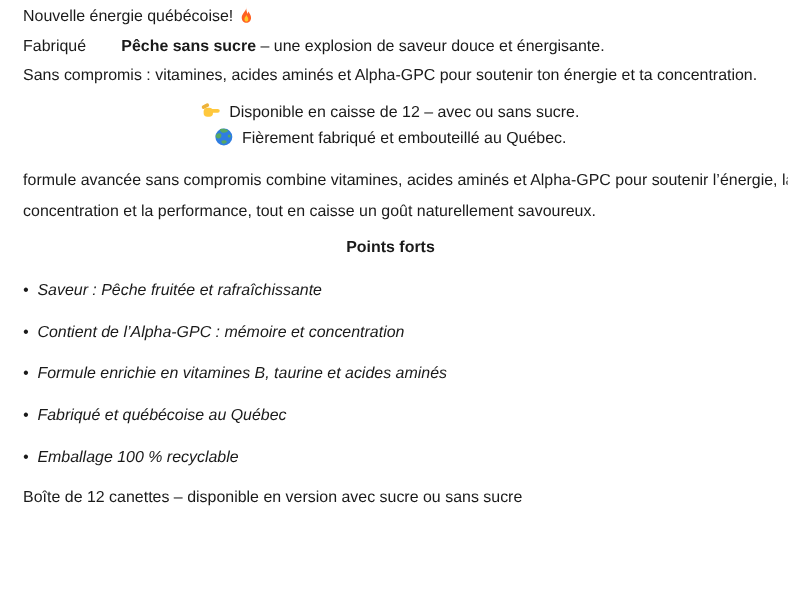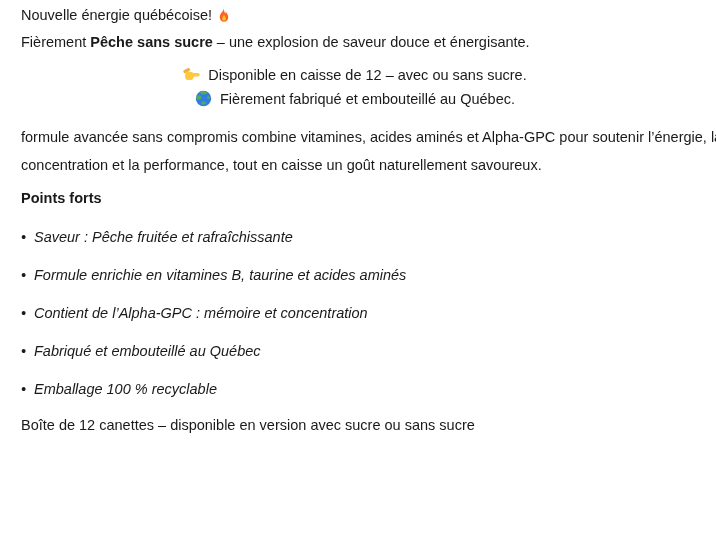--- a/index.html
+++ b/index.html
@@ -16,21 +16,21 @@
     color: #1a1a1a;
     -webkit-font-smoothing: antialiased;
   }
   .doc {
     padding: 2px 27px 0 21px;
   }
   .intro-line {
     line-height: 27px;
     white-space: nowrap;
   }
-  .bold { font-weight: 700; }
+  .bold { font-weight: 700; margin-left: 28px; }
   .emoji-block { margin: 7px 0 12px 0; }
   .emoji-line {
     line-height: 24px;
     white-space: nowrap;
     text-align: center;
   }
   .emoji-line .icon {
     display: inline-block;
     width: 17px;
     height: 17px;
@@ -47,20 +47,21 @@
   .para-line {
     line-height: 28px;
     white-space: nowrap;
   }
   .para { margin: 12px 0 0 0; }
   .section-heading {
     font-weight: 700;
     line-height: 27px;
     margin: 6px 0 0 0;
     white-space: nowrap;
+    text-align: center;
   }
   ul.bullets {
     list-style: none;
     margin: 15px 0 16px 0;
     padding: 0;
   }
   ul.bullets li {
     line-height: 20px;
     margin: 0 0 18px 0;
     white-space: nowrap;
@@ -93,23 +94,26 @@
   <div class="intro-line">
     <span>Nouvelle énergie québécoise!</span><span class="inline-icon">
       <svg viewBox="0 0 32 32" width="16" height="17" aria-hidden="true">
         <path d="M16 1 C16.5 6.5 13 9.5 10.5 13 C8.5 15.8 7.5 18.3 7.5 21.3 C7.5 26.7 11.3 30.5 16 30.5 C20.7 30.5 24.5 26.7 24.5 21.3 C24.5 16.5 21.5 13.8 19.8 9.8 C19 11.3 18.6 12.8 18.8 14.6 C16.5 11.3 15.3 6.8 16 1 Z" fill="#ff6122"></path>
         <path d="M16 15.5 C16 18.8 12.5 20.3 12.5 23.8 C12.5 26.4 14 28.3 16 28.3 C18 28.3 19.5 26.4 19.5 23.8 C19.5 20.3 16 18.8 16 15.5 Z" fill="#ffca28"></path>
       </svg>
     </span>
   </div>
 
   <div class="intro-line">
-    <span>Fièrement </span><span class="bold">Pêche sans sucre</span><span> – une explosion de saveur douce et énergisante.</span>
+    <span>Fabriqué </span><span class="bold">Pêche sans sucre</span><span> – une explosion de saveur douce et énergisante.</span>
   </div>
 
+  <div class="intro-line">
+    <span>Sans compromis : vitamines, acides aminés et Alpha-GPC pour soutenir ton énergie et ta concentration.</span>
+  </div>
 
   <div class="emoji-block">
     <div class="emoji-line">
       <span class="icon">
         <svg viewBox="0 0 32 32" width="17" height="17" aria-hidden="true">
           <rect x="0.5" y="5.5" width="13.5" height="6.2" rx="3.1" fill="#edb23a" transform="rotate(-27 7 9)"></rect>
           <rect x="4" y="11" width="16" height="15.5" rx="6.5" fill="#ffc83d"></rect>
           <rect x="10" y="13.2" width="21.5" height="6.6" rx="3.3" fill="#ffc83d"></rect>
         </svg>
       </span><span>Disponible en caisse de 12 – avec ou sans sucre.</span>
@@ -129,21 +133,21 @@
 
   <div class="para">
     <div class="para-line">formule avancée sans compromis combine vitamines, acides aminés et Alpha-GPC pour soutenir l’énergie, la</div>
     <div class="para-line">concentration et la performance, tout en caisse un goût naturellement savoureux.</div>
   </div>
 
   <div class="section-heading">Points forts</div>
 
   <ul class="bullets">
     <li>Saveur : Pêche fruitée et rafraîchissante</li>
+    <li>Contient de l’Alpha-GPC : mémoire et concentration</li>
     <li>Formule enrichie en vitamines B, taurine et acides aminés</li>
-    <li>Contient de l’Alpha-GPC : mémoire et concentration</li>
-    <li>Fabriqué et embouteillé au Québec</li>
+    <li>Fabriqué et québécoise au Québec</li>
     <li>Emballage 100 % recyclable</li>
   </ul>
 
   <div class="format-line">Boîte de 12 canettes – disponible en version avec sucre ou sans sucre</div>
 
 </div>
 
 </body></html>

